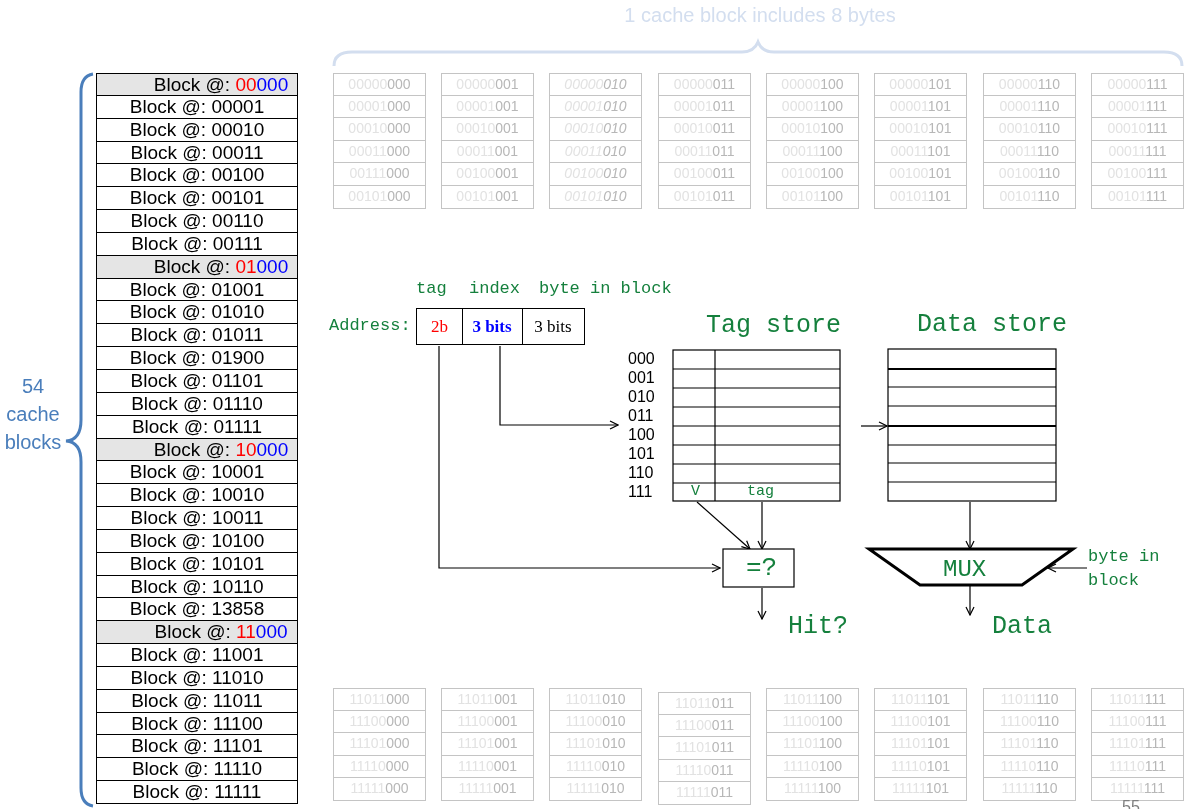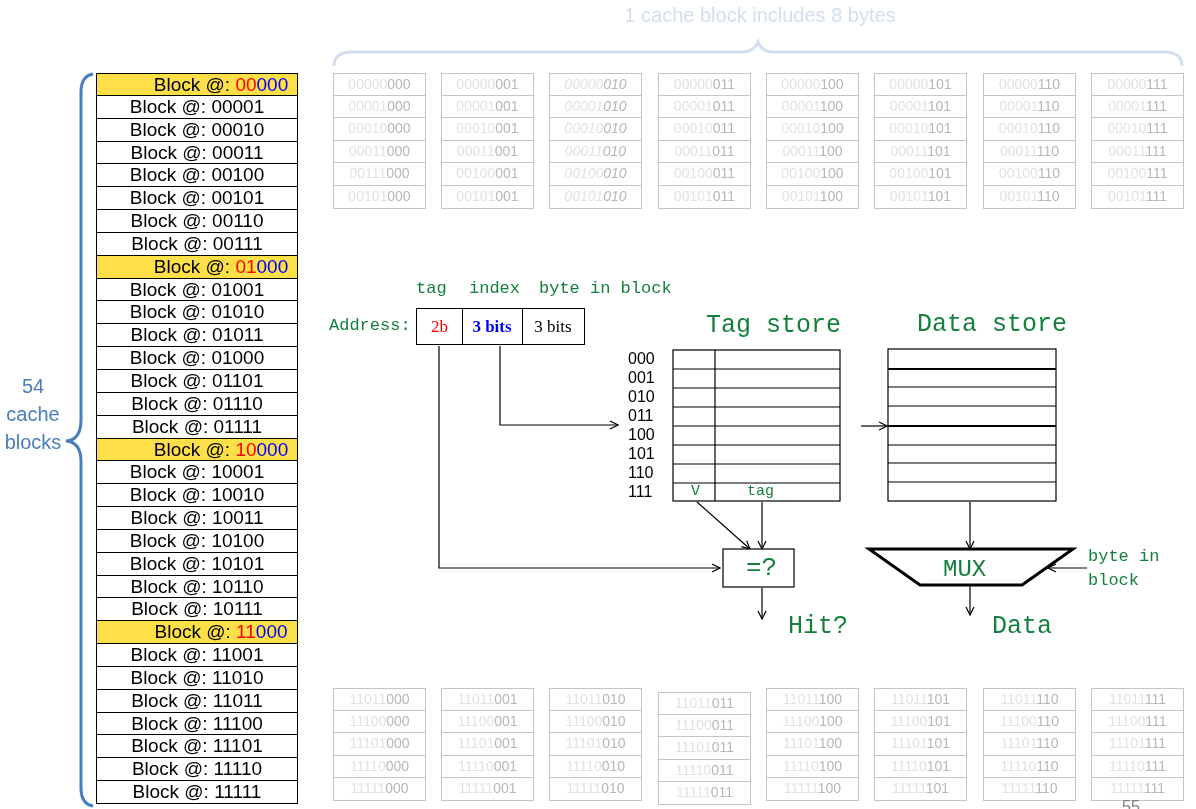--- a/index.html
+++ b/index.html
@@ -6,21 +6,21 @@
   body { width: 1196px; height: 809px; position: relative; overflow: hidden;
          font-family: "DejaVu Sans", sans-serif; }
   .abs { position: absolute; }
 
   
   #block-table { position: absolute; left: 96px; top: 73px; width: 202px; }
   .blk-row { box-sizing: border-box; height: 22.85px; border: 1px solid #000; border-top: none;
              background: #fff; text-align: center; font-family: "Liberation Sans", sans-serif;
              font-size: 19px; line-height: 21px; color: #000; white-space: nowrap; }
   .blk-row:first-child { border-top: 1px solid #000; }
-  .blk-row.hl { background: #fde047; padding-left: 48px; }
+  .blk-row.hl { background: #e5e5e5; padding-left: 48px; }
   .red { color: #ff0000; }
   .blue { color: #0000ff; }
 
   .blocks-label { position: absolute; left: 0; top: 372px; width: 66px; text-align: center;
                   font-family: "Liberation Sans", sans-serif; font-size: 20px; line-height: 28px; color: #4a7ebb; }
 
   
   .byte-col { position: absolute; width: 93px; }
   .byte-cell { box-sizing: border-box; height: 22.6px; border: 1px solid #c4c4c4; border-top: none;
                text-align: center; font-family: "Liberation Sans", sans-serif; font-size: 14px; line-height: 21px;
@@ -116,32 +116,32 @@
     <div class="blk-row"><span>Block @: </span><span>00010</span></div>
     <div class="blk-row"><span>Block @: </span><span>00011</span></div>
     <div class="blk-row"><span>Block @: </span><span>00100</span></div>
     <div class="blk-row"><span>Block @: </span><span>00101</span></div>
     <div class="blk-row"><span>Block @: </span><span>00110</span></div>
     <div class="blk-row"><span>Block @: </span><span>00111</span></div>
     <div class="blk-row hl"><span>Block @: </span><span class="red">01</span><span class="blue">000</span></div>
     <div class="blk-row"><span>Block @: </span><span>01001</span></div>
     <div class="blk-row"><span>Block @: </span><span>01010</span></div>
     <div class="blk-row"><span>Block @: </span><span>01011</span></div>
-    <div class="blk-row"><span>Block @: </span><span>01000</span></div>
+    <div class="blk-row"><span>Block @: </span><span>01900</span></div>
     <div class="blk-row"><span>Block @: </span><span>01101</span></div>
     <div class="blk-row"><span>Block @: </span><span>01110</span></div>
     <div class="blk-row"><span>Block @: </span><span>01111</span></div>
     <div class="blk-row hl"><span>Block @: </span><span class="red">10</span><span class="blue">000</span></div>
     <div class="blk-row"><span>Block @: </span><span>10001</span></div>
     <div class="blk-row"><span>Block @: </span><span>10010</span></div>
     <div class="blk-row"><span>Block @: </span><span>10011</span></div>
     <div class="blk-row"><span>Block @: </span><span>10100</span></div>
     <div class="blk-row"><span>Block @: </span><span>10101</span></div>
     <div class="blk-row"><span>Block @: </span><span>10110</span></div>
-    <div class="blk-row"><span>Block @: </span><span>10111</span></div>
+    <div class="blk-row"><span>Block @: </span><span>13858</span></div>
     <div class="blk-row hl"><span>Block @: </span><span class="red">11</span><span class="blue">000</span></div>
     <div class="blk-row"><span>Block @: </span><span>11001</span></div>
     <div class="blk-row"><span>Block @: </span><span>11010</span></div>
     <div class="blk-row"><span>Block @: </span><span>11011</span></div>
     <div class="blk-row"><span>Block @: </span><span>11100</span></div>
     <div class="blk-row"><span>Block @: </span><span>11101</span></div>
     <div class="blk-row"><span>Block @: </span><span>11110</span></div>
     <div class="blk-row"><span>Block @: </span><span>11111</span></div>
   </div>
 

